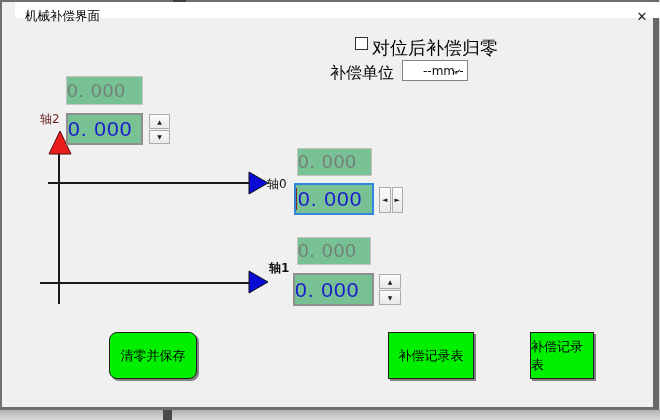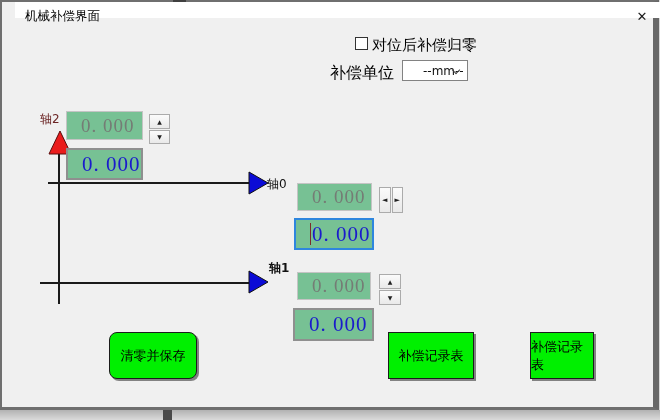--- a/index.html
+++ b/index.html
@@ -21,42 +21,42 @@
   .titlebar { position:absolute; left:13px; top:0; width:100%; height:16px; background:var(--titlebar-bg,#fff);padding-left:48px; }
   .title { position:absolute; left:10px; top:0; line-height:28px; font-size:12.5px; color:#000; }
   .close-btn { position:absolute; right:8px; top:2px; width:32px; height:24px;
     display:flex; align-items:center; justify-content:center; font-size:13px; color:#1a1a1a; cursor:pointer; }
 
   .body { position:absolute; left:0; top:28px; right:0; bottom:0; }
 
   
   .checkbox { position:absolute; left:353px; top:7px; width:13px; height:13px;
     background:#fff; border:1px solid #333; }
-  .checkbox-label { position:absolute; left:370px; top:6px; font-size:15px; color:#000; }
+  .checkbox-label { position:absolute; left:370px; top:6px; font-size:18px; color:#000; }
   .unit-label { position:absolute; left:328px; top:33px; font-size:16px; color:#000; }
   .dropdown { position:absolute; left:400px; top:30px; width:66px; height:21px;
     background:#fff; border:1px solid #828282; display:flex; align-items:center; cursor:default; }
   .dropdown-value { font-size:12px; color:#111; padding-left:20px; }
   .chev { position:absolute; right:8px; top:6px; width:6px; height:6px;
     border-right:1.6px solid #444; border-bottom:1.6px solid #444; transform:rotate(45deg); }
 
   
   .vline { position:absolute; left:56px; top:122px; width:2px; height:152px; background:#1a1a1a; }
   .hline0 { position:absolute; left:46px; top:152px; width:201px; height:2px; background:#1a1a1a; }
   .hline1 { position:absolute; left:38px; top:252px; width:209px; height:2px; background:#1a1a1a; }
   .tri { position:absolute; }
   .axis-label { position:absolute; font-size:12px; color:#111; }
   .axis2-label { left:38px; top:81px; color:var(--label-dark-red,#6b2424); }
   .axis0-label { left:265px; top:146px; }
   .axis1-label { left:267px; top:230px;font-weight:bold; }
 
   
   .display, .input-box { position:absolute; display:flex; align-items:center;
-    font-family:Liberation Serif, serif; letter-spacing:1px;
-    background:var(--display-green,#77C194); padding-left:14px; white-space:pre;margin-top:35px; }
+    font-family:Liberation Sans, sans-serif; letter-spacing:1px;
+    background:var(--display-green,#77C194); padding-left:0; white-space:pre; }
   .display { border:1px solid #c4c4c4; color:var(--value-gray,#747a74); font-size:19px; }
   .input-box { border:2px solid #8f8f8f; color:var(--value-blue,#1A1ACC); font-size:21px; cursor:text; }
   .input-box.focused { border:2px solid var(--focus-ring,#2E86DE); }
   .caret { width:1px; height:22px; background:#7c2a2a; margin-right:1px; }
 
   .d-ax2 { left:64px;  top:46px;  width:77px; height:29px; }
   .i-ax2 { left:64px;  top:83px;  width:77px; height:32px; }
   .d-ax0 { left:295px; top:118px; width:75px; height:28px; }
   .i-ax0 { left:292px; top:153px; width:80px; height:32px; }
   .d-ax1 { left:295px; top:207px; width:74px; height:28px; }

